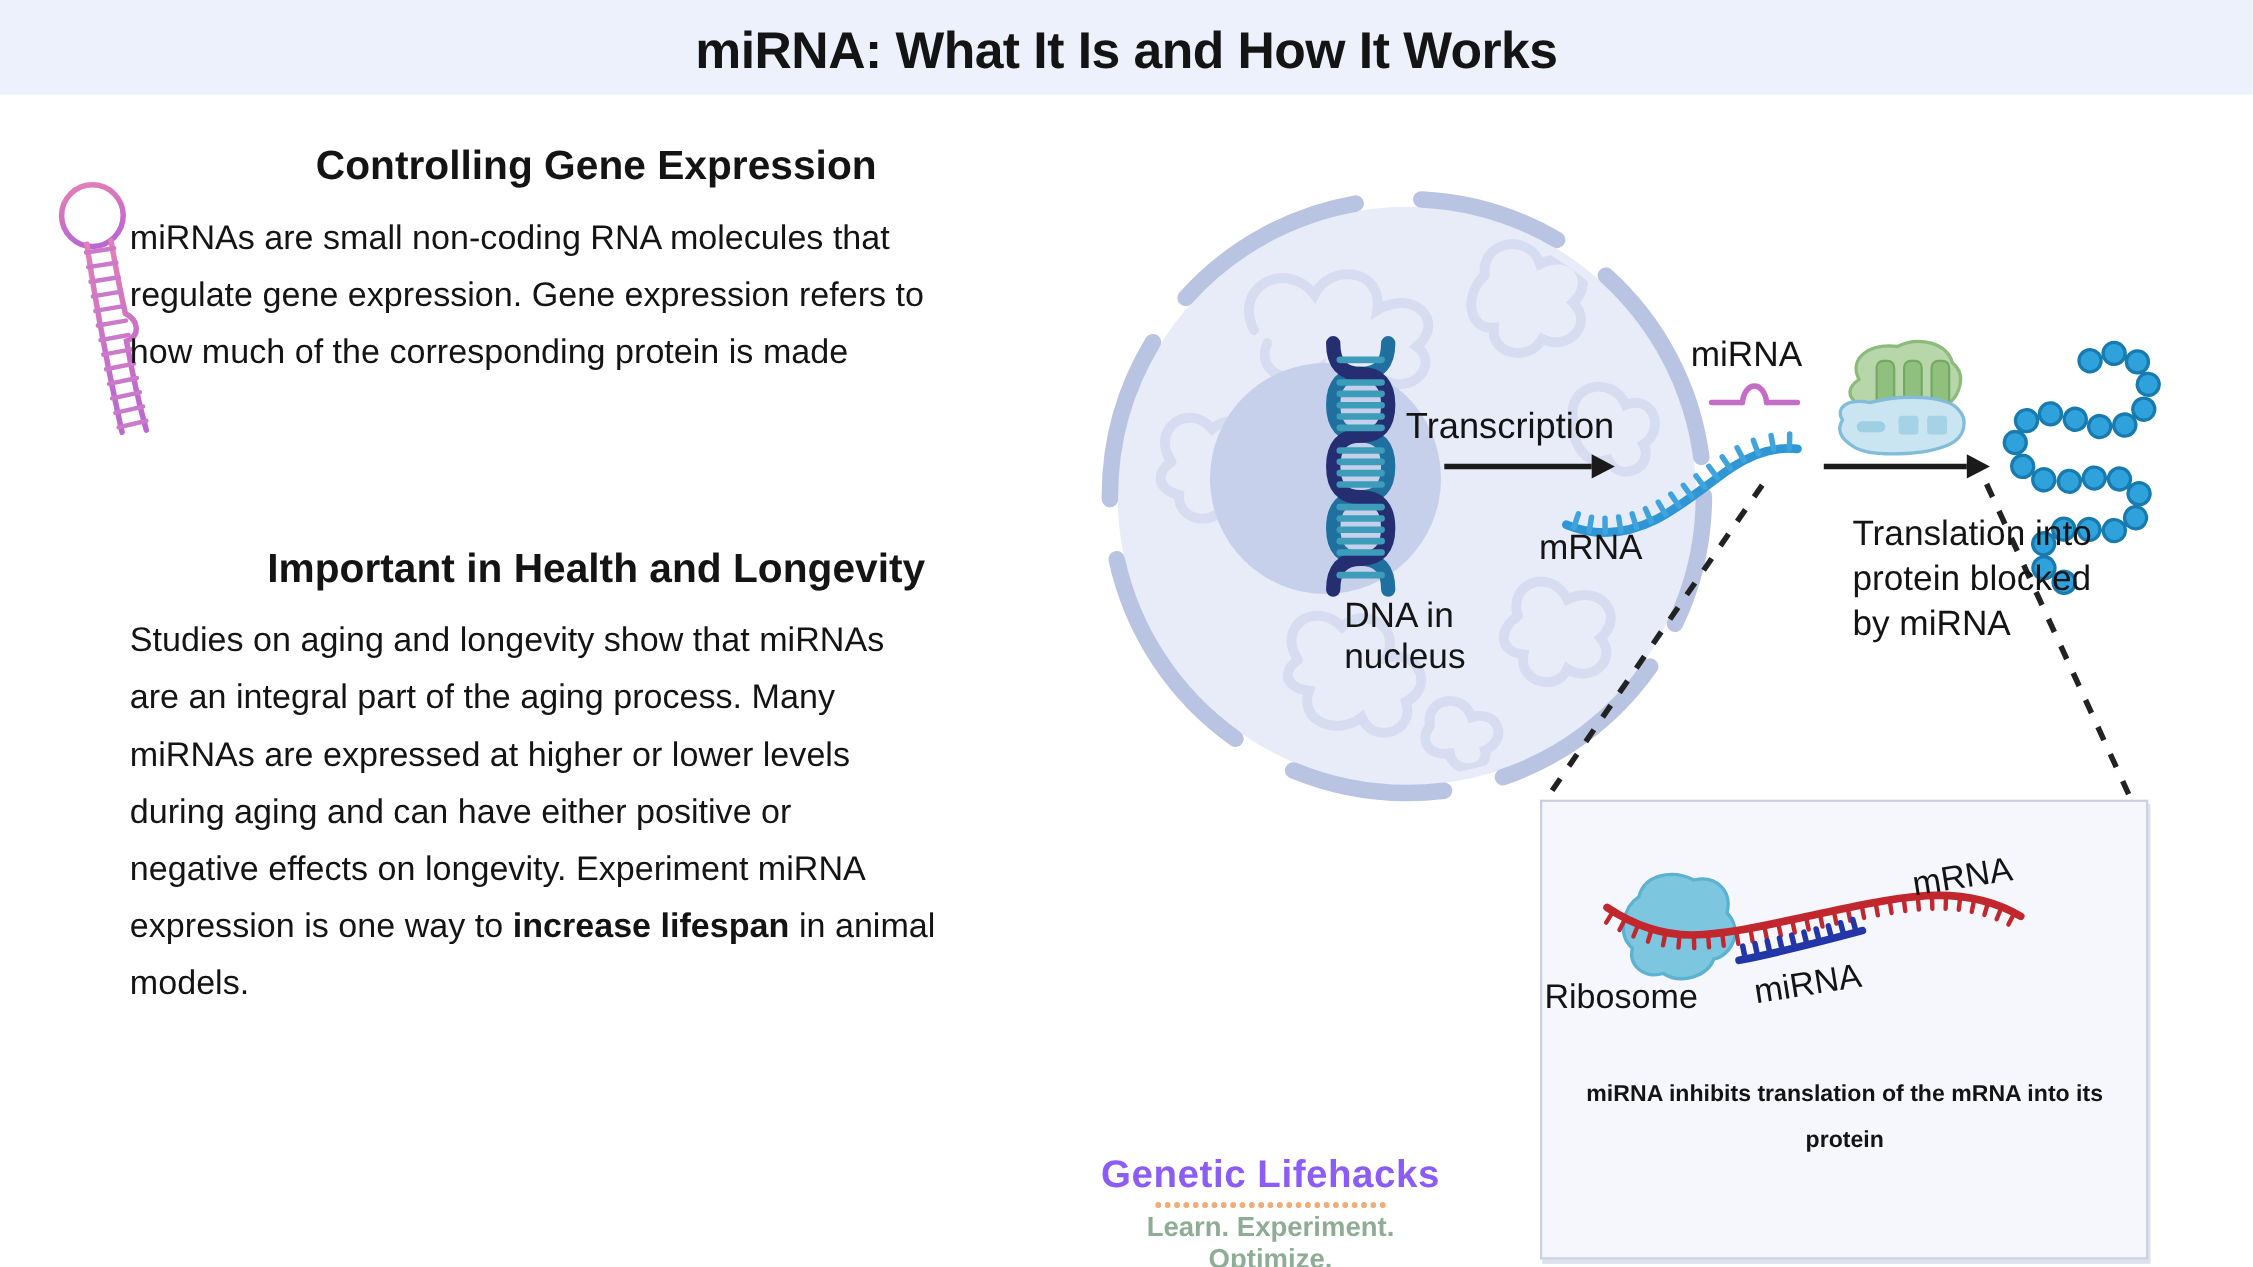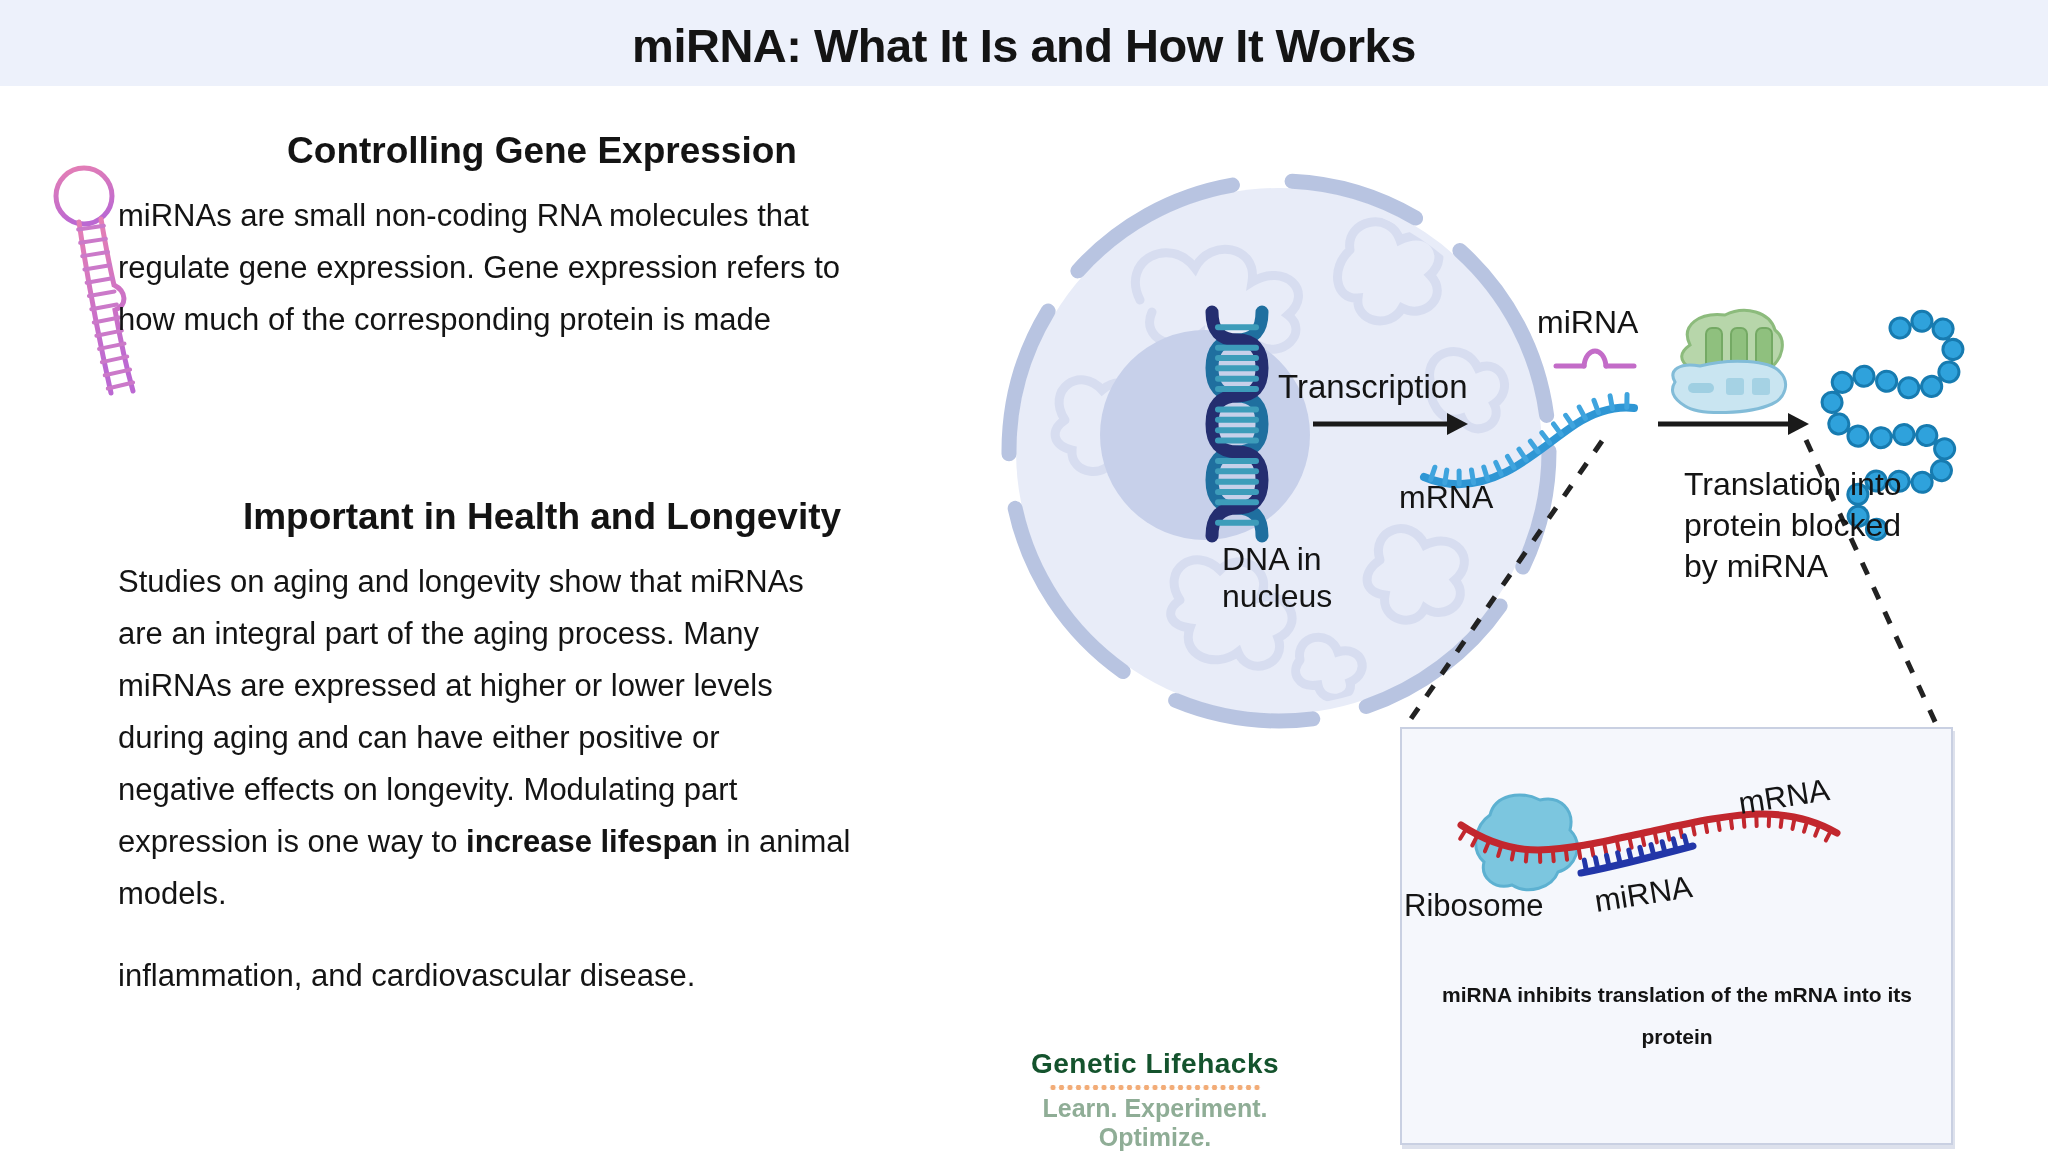--- a/index.html
+++ b/index.html
@@ -12,21 +12,21 @@
   .heading{font-size:37px;font-weight:700;text-align:center;z-index:3;}
   .body-text{font-size:31px;line-height:52px;z-index:3;}
   .lbl{font-size:32px;line-height:1.27;z-index:3;}
   .tilt{transform:rotate(-9deg);transform-origin:left bottom;}
   .inset-box{left:1400px;top:727px;width:553px;height:418px;background:#f5f7fc;
              border:2px solid #c9d0e2;box-sizing:border-box;box-shadow:2px 4px 0 #dde1ec;z-index:1;}
   .inset-caption{left:1412px;top:974px;width:530px;text-align:center;font-size:21px;
                  font-weight:700;line-height:42px;z-index:3;}
   #gfx{left:0;top:0;width:2048px;height:1152px;z-index:2;pointer-events:none;}
   .logo{left:990px;top:1048px;width:330px;text-align:center;z-index:3;}
-  .logo-name{font-size:28px;font-weight:700;color:#14532d;letter-spacing:0.5px;}
+  .logo-name{font-size:35px;font-weight:700;color:#8b5cf6;letter-spacing:0.5px;}
   .logo-dots{width:212px;height:9px;margin:3px auto 2px auto;
              background-image:radial-gradient(circle,#f2ac77 2.5px,rgba(0,0,0,0) 3px);
              background-size:8.5px 9px;background-position:center;}
   .logo-tagline{font-size:25px;font-weight:700;color:#8fad96;}
 </style>
 </head>
 <body>
 
 <div class="abs band"></div>
 <div class="abs title">miRNA: What It Is and How It Works</div>
@@ -217,27 +217,26 @@
   <div>regulate gene expression. Gene expression refers to</div>
   <div>how much of the corresponding protein is made</div>
 </div>
 
 <div class="abs heading" style="left:118px;top:496px;width:848px;">Important in Health and Longevity</div>
 <div class="abs body-text" style="left:118px;top:556px;">
   <div>Studies on aging and longevity show that miRNAs</div>
   <div>are an integral part of the aging process. Many</div>
   <div>miRNAs are expressed at higher or lower levels</div>
   <div>during aging and can have either positive or</div>
-  <div>negative effects on longevity. Modulating part</div>
+  <div>negative effects on longevity. Experiment miRNA</div>
   <div><span>expression is one way to </span><b>increase lifespan</b><span> in animal</span></div>
   <div>models.</div>
 </div>
 
 <div class="abs body-text" style="left:118px;top:950px;">
-  <div>inflammation, and cardiovascular disease.</div>
 </div>
 
 <div class="abs lbl" style="left:1278px;top:366px;font-size:33px;">Transcription</div>
 <div class="abs lbl" style="left:1537px;top:302px;">miRNA</div>
 <div class="abs lbl" style="left:1399px;top:477px;">mRNA</div>
 <div class="abs lbl" style="left:1222px;top:541px;width:175px;line-height:37px;">DNA in nucleus</div>
 <div class="abs lbl" style="left:1684px;top:464px;width:232px;line-height:41px;">Translation into protein blocked by miRNA</div>
 
 <div class="abs lbl" style="left:1404px;top:886px;font-size:31px;">Ribosome</div>
 <div class="abs lbl tilt" style="left:1598px;top:882px;font-size:31px;">miRNA</div>

